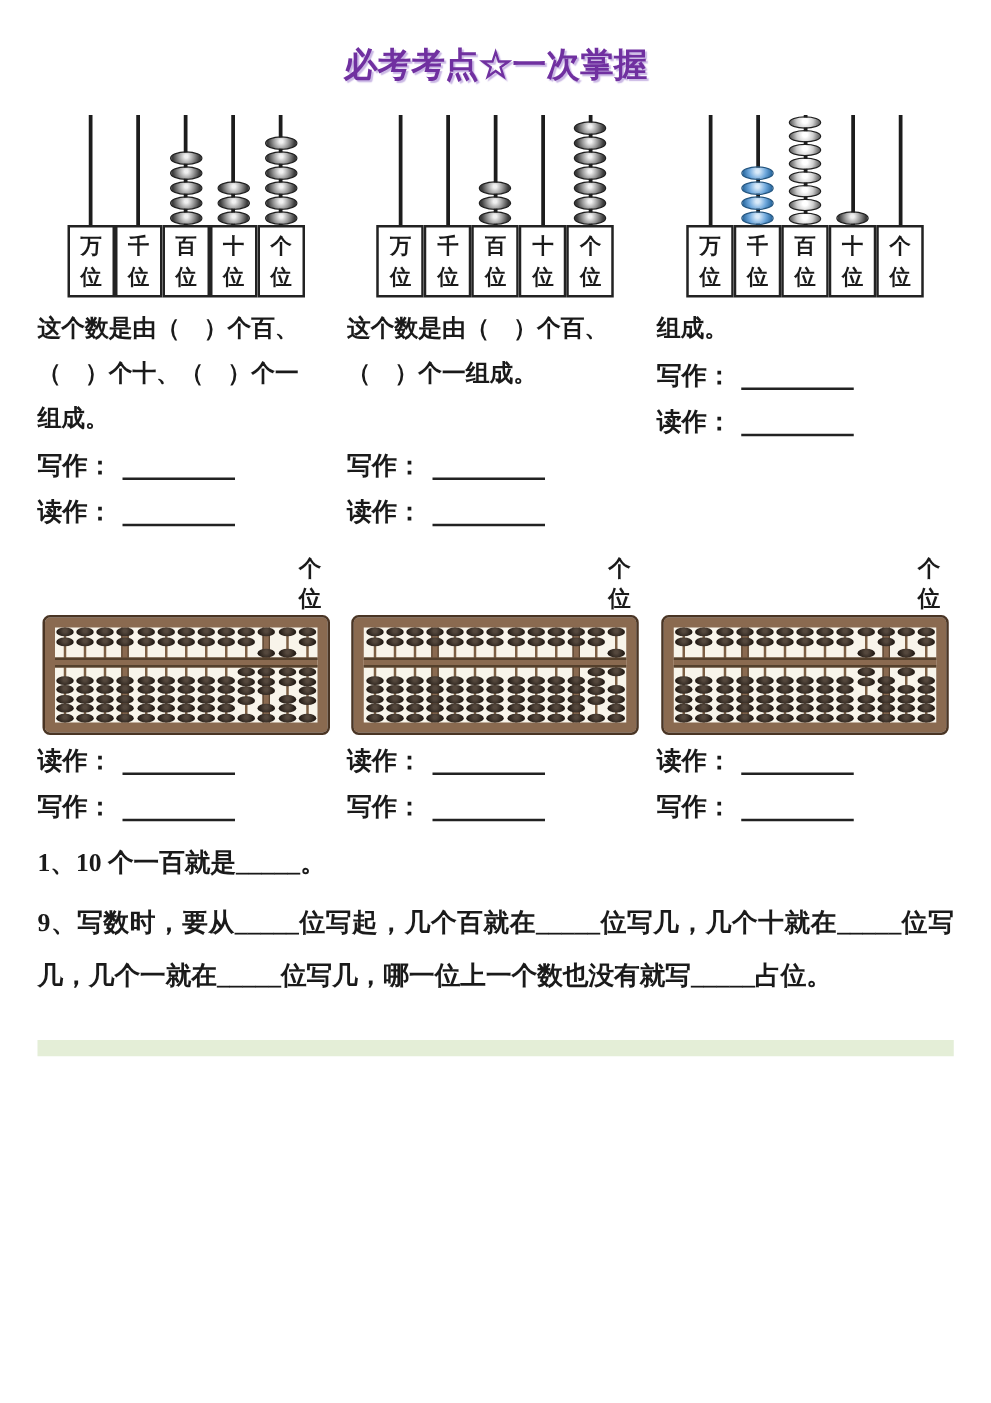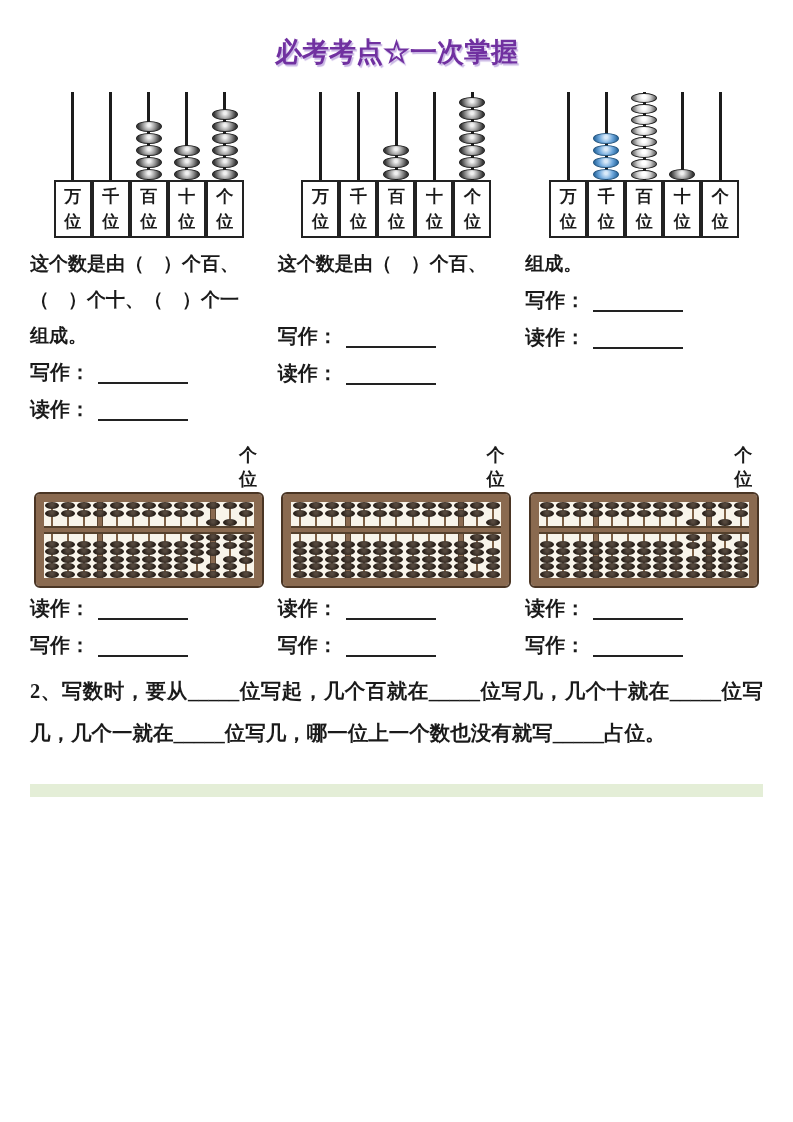--- a/index.html
+++ b/index.html
@@ -191,20 +191,21 @@
               <div class="pv-bead dark"></div>
               <div class="pv-bead dark"></div>
             </div>
             <div class="pv-cell">
               <span>个位</span>
             </div>
           </div>
         </div>
       <div class="desc">
         <div>这个数是由（　）个百、</div>
+        <div>（　）个一组成。</div>
         <div></div>
       </div>
       <div class="ansline">
           <span>写作：</span>
           <span class="blank"></span>
         </div>
       <div class="ansline">
           <span>读作：</span>
           <span class="blank"></span>
         </div>
@@ -637,16 +638,17 @@
           <span class="blank"></span>
         </div>
       <div class="ansline">
           <span>写作：</span>
           <span class="blank"></span>
         </div>
     </div>
   </div>
 
 
-  <div class="q-item">2、写数时，要从_____位写起，几个百就在_____位写几，几个十就在_____位写几，几个一就在_____位写几，哪一位上一个数也没有就写_____占位。</div>
+  <div class="q-item">1、10 个一百就是_____。</div>
+  <div class="q-item">9、写数时，要从_____位写起，几个百就在_____位写几，几个十就在_____位写几，几个一就在_____位写几，哪一位上一个数也没有就写_____占位。</div>
 
   <div class="bottom-bar"></div>
 </div>
 
 </body></html>

